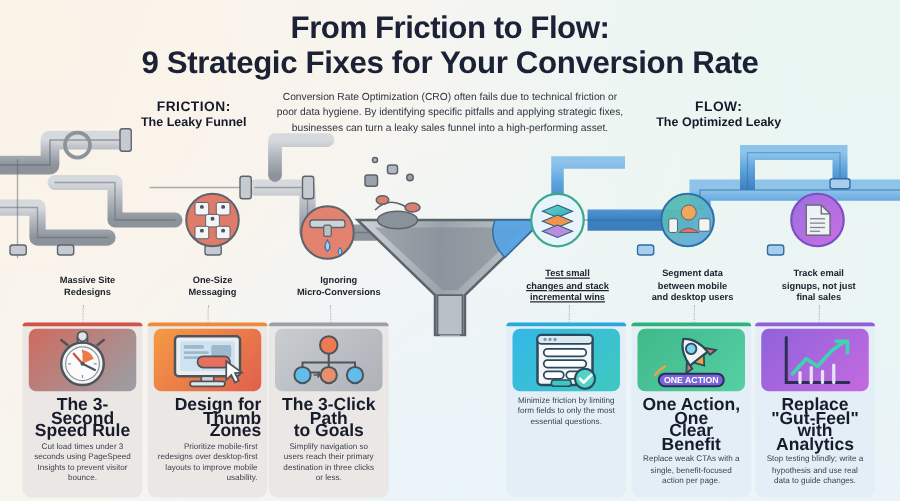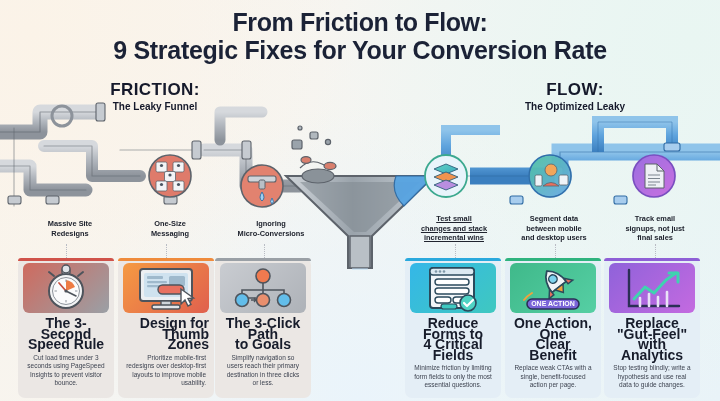--- a/index.html
+++ b/index.html
@@ -34,21 +34,21 @@
     color: #1b2236;
   }
   .intro {
     position: absolute; left: 218px; top: 72px; width: 284px;
     text-align: center;
     font-size: 8.2px; line-height: 12.4px; color: #2f3440;
   }
   .sec-head {
     position: absolute; text-align: center; color: #15192b;
   }
-  .sec-head .l1 { font-size: 17px; font-weight: bold; letter-spacing: 0.4px; }
+  .sec-head .l1 { font-size: 11px; font-weight: bold; letter-spacing: 0.4px; }
   .sec-head .l2 { font-size: 10px; font-weight: bold; margin-top: 1px; }
   #friction-head { left: 88px; top: 80px; width: 134px; }
   #flow-head { left: 500px; top: 80px; width: 150px; }
 
   
   #pipes { position: absolute; left: 0; top: 0; width: 720px; height: 270px; }
 
   
   .mid-label {
     position: absolute; text-align: center;
@@ -89,20 +89,21 @@
   
   .art-svg { position: absolute; inset: 0; width: 100%; height: 100%; }
 </style>
 </head>
 <body>
 
 <div id="poster">
 
   <div class="title">From Friction to Flow:</div>
   <div class="subtitle">9 Strategic Fixes for Your Conversion Rate</div>
+  <div class="intro">Conversion Rate Optimization (CRO) often fails due to technical friction or poor data hygiene. By identifying specific pitfalls and applying strategic fixes, businesses can turn a leaky sales funnel into a high-performing asset.</div>
 
   <div class="sec-head" id="friction-head">
     <div class="l1">FRICTION:</div>
     <div class="l2">The Leaky Funnel</div>
   </div>
   <div class="sec-head" id="flow-head">
     <div class="l1">FLOW:</div>
     <div class="l2">The Optimized Leaky</div>
   </div>
 
@@ -366,21 +367,20 @@
           <rect x="25" y="16" width="34" height="6" rx="3"></rect>
           <rect x="25" y="25" width="34" height="6" rx="3"></rect>
           <rect x="25" y="34" width="16" height="6" rx="3"></rect>
           <rect x="43" y="34" width="16" height="6" rx="3"></rect>
         </g>
         <rect x="31" y="41" width="16" height="5" rx="2.5" fill="#3fc8c0" stroke="#2b4a5c" stroke-width="1.2"></rect>
         <circle cx="58" cy="40" r="8" fill="#4fd3c4" stroke="#2b4a5c" stroke-width="1.6"></circle>
         <path d="M54,40 l3,3 l6,-6" fill="none" stroke="#ffffff" stroke-width="2.2" stroke-linecap="round" stroke-linejoin="round"></path>
       </svg>
     </div>
-    <div class="card-title">Reduce Forms to<br>4 Critical Fields</div>
     <div class="card-desc">Minimize friction by limiting form fields to only the most essential questions.</div>
   </div>
 
   <div class="card flow" style="left:505px;">
     <div class="card-accent" style="background:#2fb37e;"></div>
     <div class="card-img" style="background:linear-gradient(135deg,#3fb98a,#56cfa4);">
       <svg class="art-svg" viewBox="0 0 86 50">
         <g transform="rotate(-38 46 20)">
           <path d="M46,5 c7,5 9,14 9,20 h-18 c0,-6 2,-15 9,-20 z" fill="#f1f4f7" stroke="#2b4a5c" stroke-width="1.8"></path>
           <circle cx="46" cy="15" r="4.2" fill="#7fd4ef" stroke="#2b4a5c" stroke-width="1.5"></circle>

